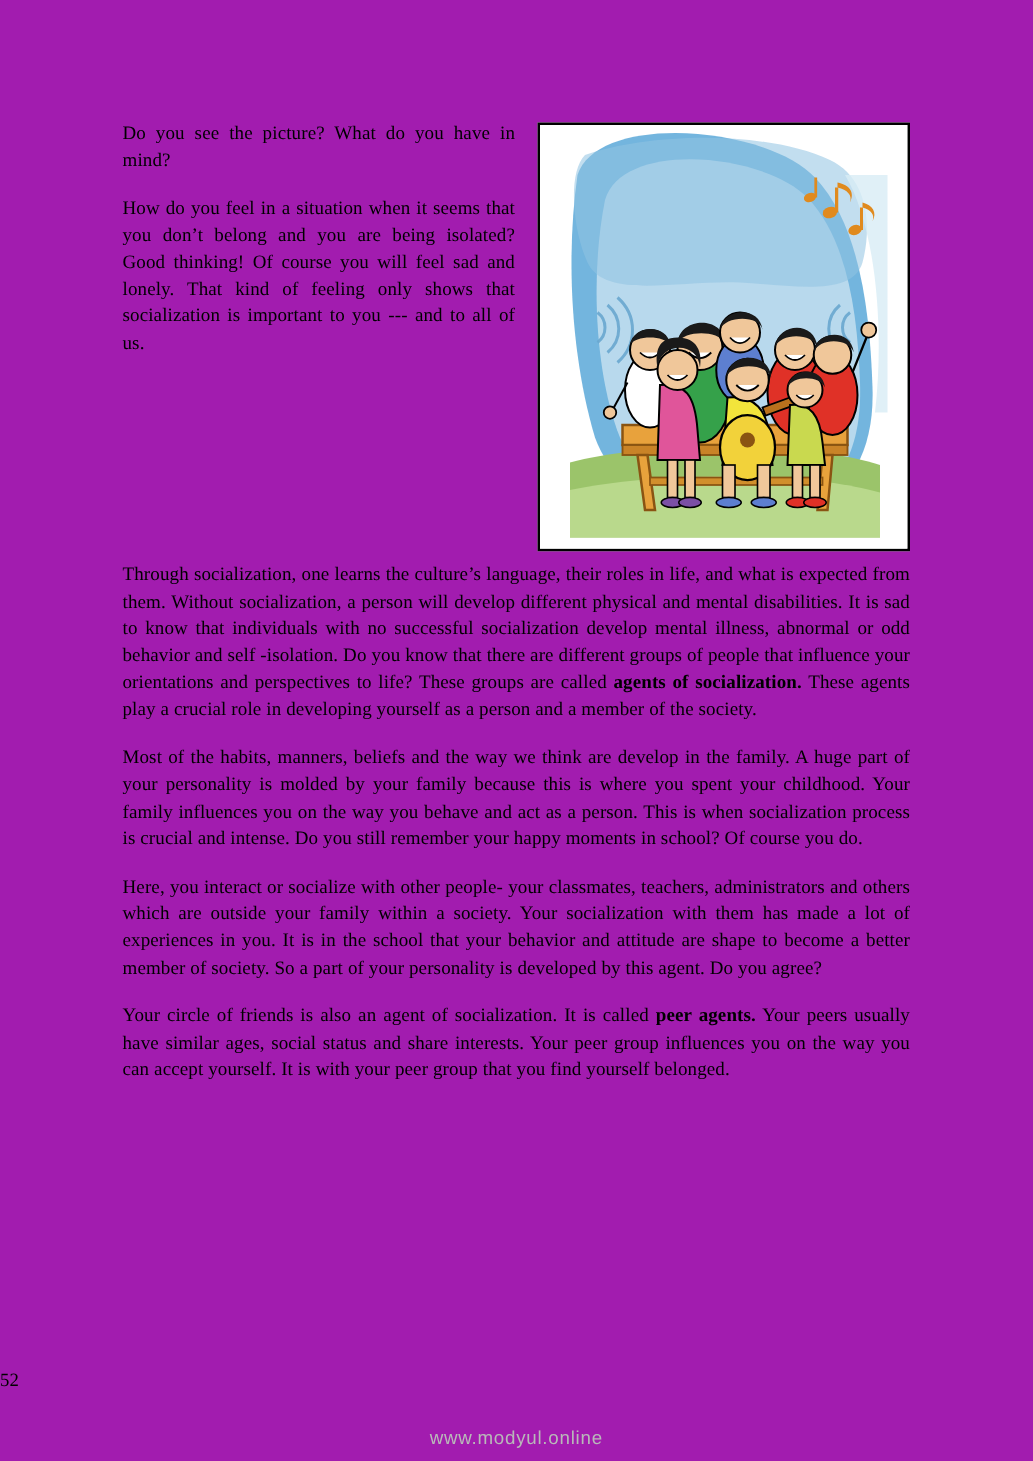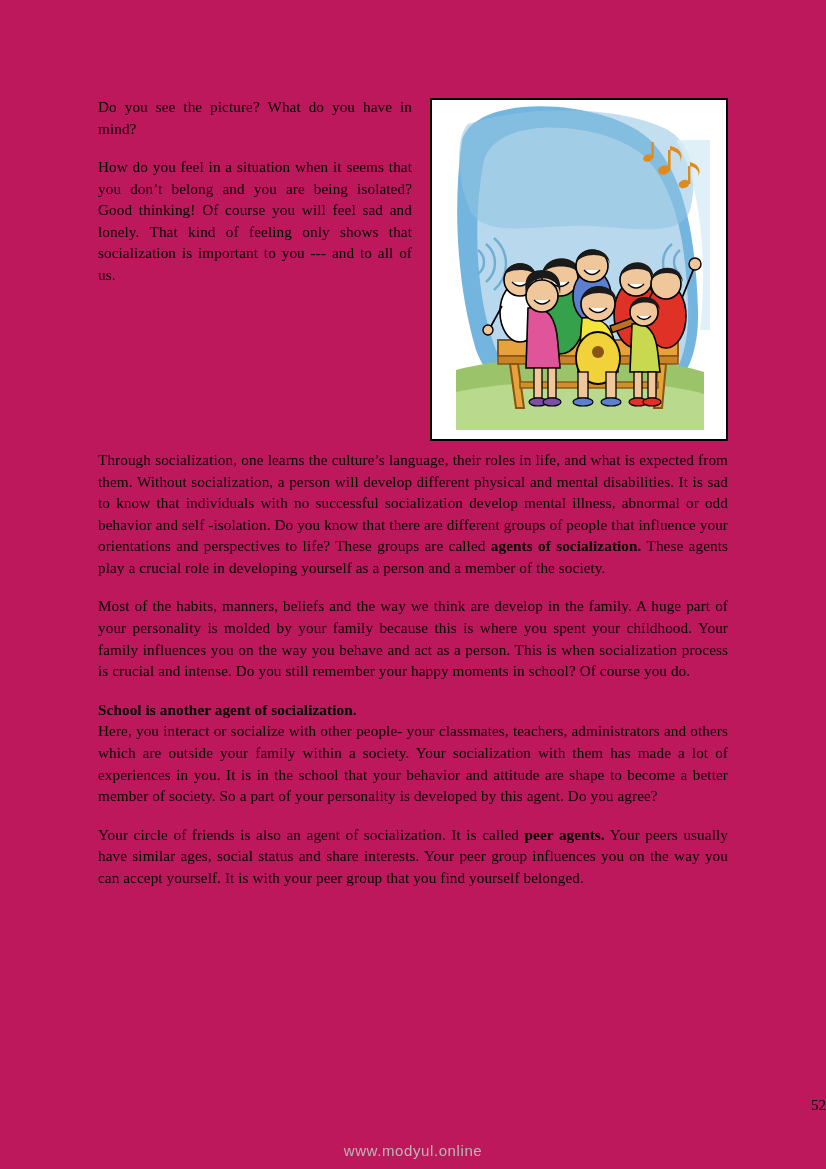--- a/index.html
+++ b/index.html
@@ -9,21 +9,21 @@
   }
   body {
     font-family: "Liberation Serif", serif;
     color: #000000;
   }
   .page {
     position: relative;
     width: 826px;
     height: 1169px;
     margin: 0 auto;
-    background: #be185d;
+    background: #a21caf;
     overflow: hidden;
   }
   .content {
     position: absolute;
     left: 98px;
     top: 96px;
     width: 630px;
   }
   p {
     margin: 0 0 17px 0;
@@ -58,23 +58,23 @@
   }
   .section-head {
     font-weight: bold;
     font-size: 15.2px;
     line-height: 1.42;
     margin: 0;
   }
   .page-number {
     position: absolute;
     left: 0;
-    right: 0;
+    right: 14px;
     top: 1097px;
-    text-align: right;
+    text-align: left;
     font-size: 15px;
   }
   .watermark {
     position: absolute;
     left: 0;
     right: 0;
     top: 1126px;
     text-align: center;
     font-size: 15px;
     font-family: "Liberation Sans", sans-serif;
@@ -219,21 +219,20 @@
 
     <p><span>How do you feel in a situation when it seems that you don’t belong and you are being isolated? Good thinking! Of course you will feel sad and lonely. That kind of feeling only shows that socialization is important to you --- and to all of us.</span></p>
 
     <div class="clearer"></div>
 
     <p><span>Through socialization, one learns the culture’s language, their roles in life, and what is expected from them. Without socialization, a person will develop different physical and mental disabilities. It is sad to know that individuals with no successful socialization develop mental illness, abnormal or odd behavior and self -isolation. Do you know that there are different groups of people that influence your orientations and perspectives to life? These groups are called </span><span class="bold">agents of socialization.</span><span> These agents play a crucial role in developing yourself as a person and a member of the society.</span></p>
 
 
     <p><span>Most of the habits, manners, beliefs and the way we think are develop in the family. A huge part of your personality is molded by your family because this is where you spent your childhood. Your family influences you on the way you behave and act as a person. This is when socialization process is crucial and intense. Do you still remember your happy moments in school? Of course you do.</span></p>
 
-    <p class="tight section-head"><span class="bold">School is another agent of socialization</span><span>.</span></p>
 
     <p><span>Here, you interact or socialize with other people- your classmates, teachers, administrators and others which are outside your family within a society.  Your socialization with them has made a lot of experiences in you. It is in the school that your behavior and attitude are shape to become a better member of society. So a part of your personality is developed by this agent. Do you agree?</span></p>
 
     <p><span>Your circle of friends is also an agent of socialization. It is called </span><span class="bold">peer agents.</span><span> Your peers usually have similar ages, social status and share interests. Your peer group influences you on the way you can accept yourself. It is with your peer group that you find yourself belonged.</span></p>
 
   </div>
 
   <div class="page-number">52</div>
   <div class="watermark">www.modyul.online</div>
 

